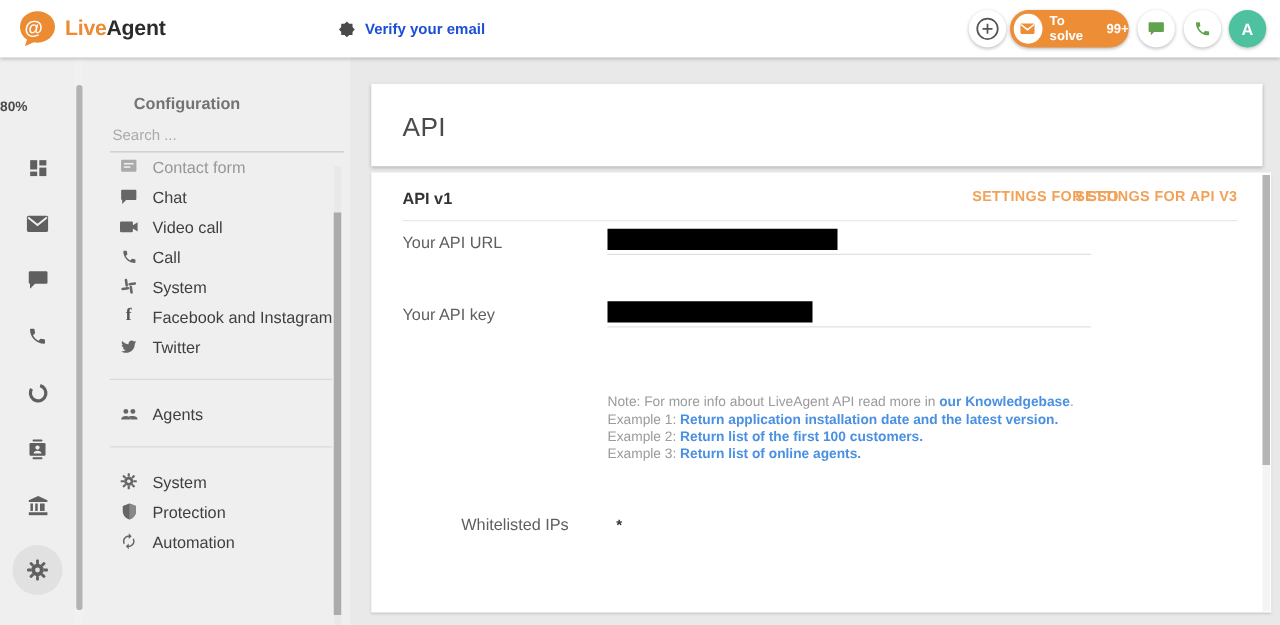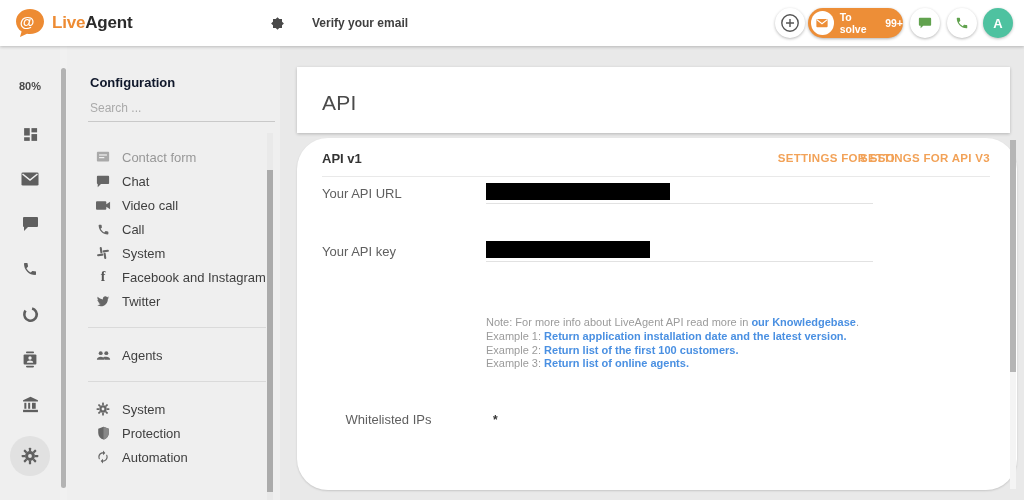--- a/index.html
+++ b/index.html
@@ -7,84 +7,84 @@
   body { font-family:"Liberation Sans","DejaVu Sans",sans-serif; background:#e9e9e9; position:relative; }
 
   
   .topbar { position:absolute; left:0; top:0; width:1024px; height:46px; background:#fff;
             box-shadow:0 1px 3px rgba(0,0,0,.22); z-index:30; }
   .logo { position:absolute; left:14px; top:7px; display:flex; align-items:center; cursor:pointer; }
   .logo-bubble { width:32px; height:32px; }
   .logo-text { font-size:17px; font-weight:bold; margin-left:6px; letter-spacing:-0.2px; }
   .logo-live { color:#ED8B33; } .logo-agent { color:#2b2b2b; }
   .verify { position:absolute; left:270px; top:0; height:46px; display:flex; align-items:center; gap:7px; }
-  .verify-txt { font-size:12px; font-weight:bold; color:#404040;margin-left:20px; }
+  .verify-txt { font-size:12px; font-weight:bold; color:#1d4ed8; }
   .circle-btn { position:absolute; top:8px; width:30px; height:30px; border-radius:50%; background:#fff;
                 box-shadow:0 1px 3px rgba(0,0,0,.28); display:flex; align-items:center; justify-content:center; cursor:pointer; }
   .tosolve { position:absolute; left:808px; top:8px; height:30px; width:95px; border-radius:15px;
              background:#ED8E37; box-shadow:0 1px 3px rgba(0,0,0,.3); display:flex; align-items:center; cursor:pointer; }
   .tosolve-circ { width:24px; height:24px; border-radius:50%; background:#fff; margin-left:3px;
                   display:flex; align-items:center; justify-content:center; }
   .tosolve-label { color:#fff; font-size:10.5px; font-weight:bold; margin-left:6px; }
   .tosolve-count { color:#fff; font-size:10.5px; font-weight:bold; margin-left:6px; }
   .avatar { position:absolute; left:983px; top:8px; width:30px; height:30px; border-radius:50%;
             background:#4EC2A0; color:#fff; font-size:13px; font-weight:bold;
             display:flex; align-items:center; justify-content:center; box-shadow:0 1px 3px rgba(0,0,0,.25); cursor:pointer; }
 
   
   .iconbar { position:absolute; left:0; top:46px; width:60px; height:454px; background:#efefef; }
-  .zoom-pct { position:absolute; top:34px; left:0; width:60px; text-align:center;
+  .zoom-pct { position:absolute; top:34px; left:0; width:60px; 
               font-size:11px; font-weight:bold; color:#4a4a4a; }
   .rail-ic { position:absolute; left:19px; width:22px; height:22px; display:flex;
              align-items:center; justify-content:center; cursor:pointer; }
   .rail-active-bg { position:absolute; left:10px; top:390px; width:40px; height:40px;
                     border-radius:50%; background:#e1e1e1; }
   .vscroll-left { position:absolute; left:60px; top:46px; width:7px; height:454px; background:#f1f1f1; }
   .vscroll-left .thumb { position:absolute; top:22px; left:1px; width:5px; height:420px;
                          background:#b3b3b3; border-radius:3px; }
 
   
   .sidebar { position:absolute; left:67px; top:46px; width:213px; height:454px; background:#efefef; }
-  .cfg-title { position:absolute; left:23px; top:29px; font-size:13px; font-weight:bold; color:#0f172a; }
+  .cfg-title { position:absolute; left:40px; top:29px; font-size:13px; font-weight:bold; color:#737373; }
   .search-in { position:absolute; left:23px; top:55px; width:185px; font-size:12px; color:#aaa; cursor:text; }
   .search-line { position:absolute; left:21px; top:75px; width:187px; height:1px; background:#c9c9c9; }
   .menu-clip { position:absolute; left:0; top:81px; width:206px; height:373px; overflow:hidden; }
   .menu-flow { margin-top:-6px; }
   .mi { display:flex; align-items:center; height:24px; padding-left:28px; cursor:pointer; }
   .mi .ic { width:16px; height:16px; display:flex; align-items:center; justify-content:center;
             margin-right:11px; flex:0 0 16px; }
   .mi .lbl { font-size:13px; color:#3f3f3f; white-space:nowrap; }
-  .mi-partial { opacity:.5;margin-top:24px; }
+  .mi-partial { opacity:.5; }
   .mdiv { height:1px; background:#dadada; margin:14px 7px 15px 21px; }
   .vscroll-menu { position:absolute; left:200px; top:87px; width:6px; height:367px; background:#e9e9e9; }
   .vscroll-menu .thumb { position:absolute; left:0; top:37px; width:6px; height:322px; background:#ababab; }
   .fb-f { font-size:14px; font-weight:bold; color:#555; font-family:"Liberation Serif",serif; }
 
   
   .title-card { position:absolute; left:297px; top:67px; width:713px; height:66px; background:#fff;
                 box-shadow:0 1px 3px rgba(0,0,0,.22); z-index:5; }
   .page-title { position:absolute; left:25px; top:24px; font-size:21px; font-weight:500; color:#4a4a4a; letter-spacing:.3px; }
   .content-card { position:absolute; left:297px; top:138px; width:720px; height:352px; background:#fff;
-                  box-shadow:0 1px 2px rgba(0,0,0,.15);border-radius:31px; }
+                  box-shadow:0 1px 2px rgba(0,0,0,.15); }
   .sec-title { position:absolute; left:25px; top:13px; font-size:13px; font-weight:bold; color:#333; }
   .sec-link { position:absolute; top:14px; font-size:11.5px; font-weight:bold; color:#F2A258;
               letter-spacing:.3px; cursor:pointer; text-decoration:none; }
   .sec-link.sso { right:122px; } .sec-link.apiv3 { right:27px; }
   .sec-div { position:absolute; left:25px; top:38px; width:668px; height:1px; background:#e9e9e9; }
   .f-label { position:absolute; left:25px; width:133px; text-align:left; font-size:13px; color:#5f5f5f; }
   .redact { position:absolute; left:189px; background:#000; }
   .f-line { position:absolute; left:189px; width:387px; height:1px; background:#e2e2e2; }
   .gen-btn { position:absolute; left:189px; top:139px; width:109px; height:22px; background:#fff;
              border:1px solid #ddd; border-radius:3px; box-shadow:0 1px 1px rgba(0,0,0,.08);
              font-size:10.5px; font-weight:bold; color:#666; letter-spacing:.4px;
              display:flex; align-items:center; justify-content:center; cursor:pointer;
              font-family:"Liberation Sans",sans-serif; }
   .notes { position:absolute; left:189px; top:178px; font-size:11px; color:#9b9b9b; line-height:13.8px; }
   .notes a { color:#4A90E2; font-weight:bold; text-decoration:none; cursor:pointer; }
-  .wl-label { position:absolute; left:25px; top:274px; width:133px; text-align:center; font-size:13px; color:#5f5f5f; }
+  .wl-label { position:absolute; left:25px; top:274px; width:133px; text-align:right; font-size:13px; color:#5f5f5f; }
   .wl-val { position:absolute; left:196px; top:275px; font-size:12px; font-weight:bold; color:#333; }
   .vscroll-card { position:absolute; left:713px; top:2px; width:6px; height:349px; background:#f4f4f4; }
   .vscroll-card .thumb { position:absolute; left:0; top:0; width:6px; height:232px; background:#b5b5b5; }
 
   svg { display:block; }
 </style>
 </head>
 <body>
 
 <div class="topbar">

